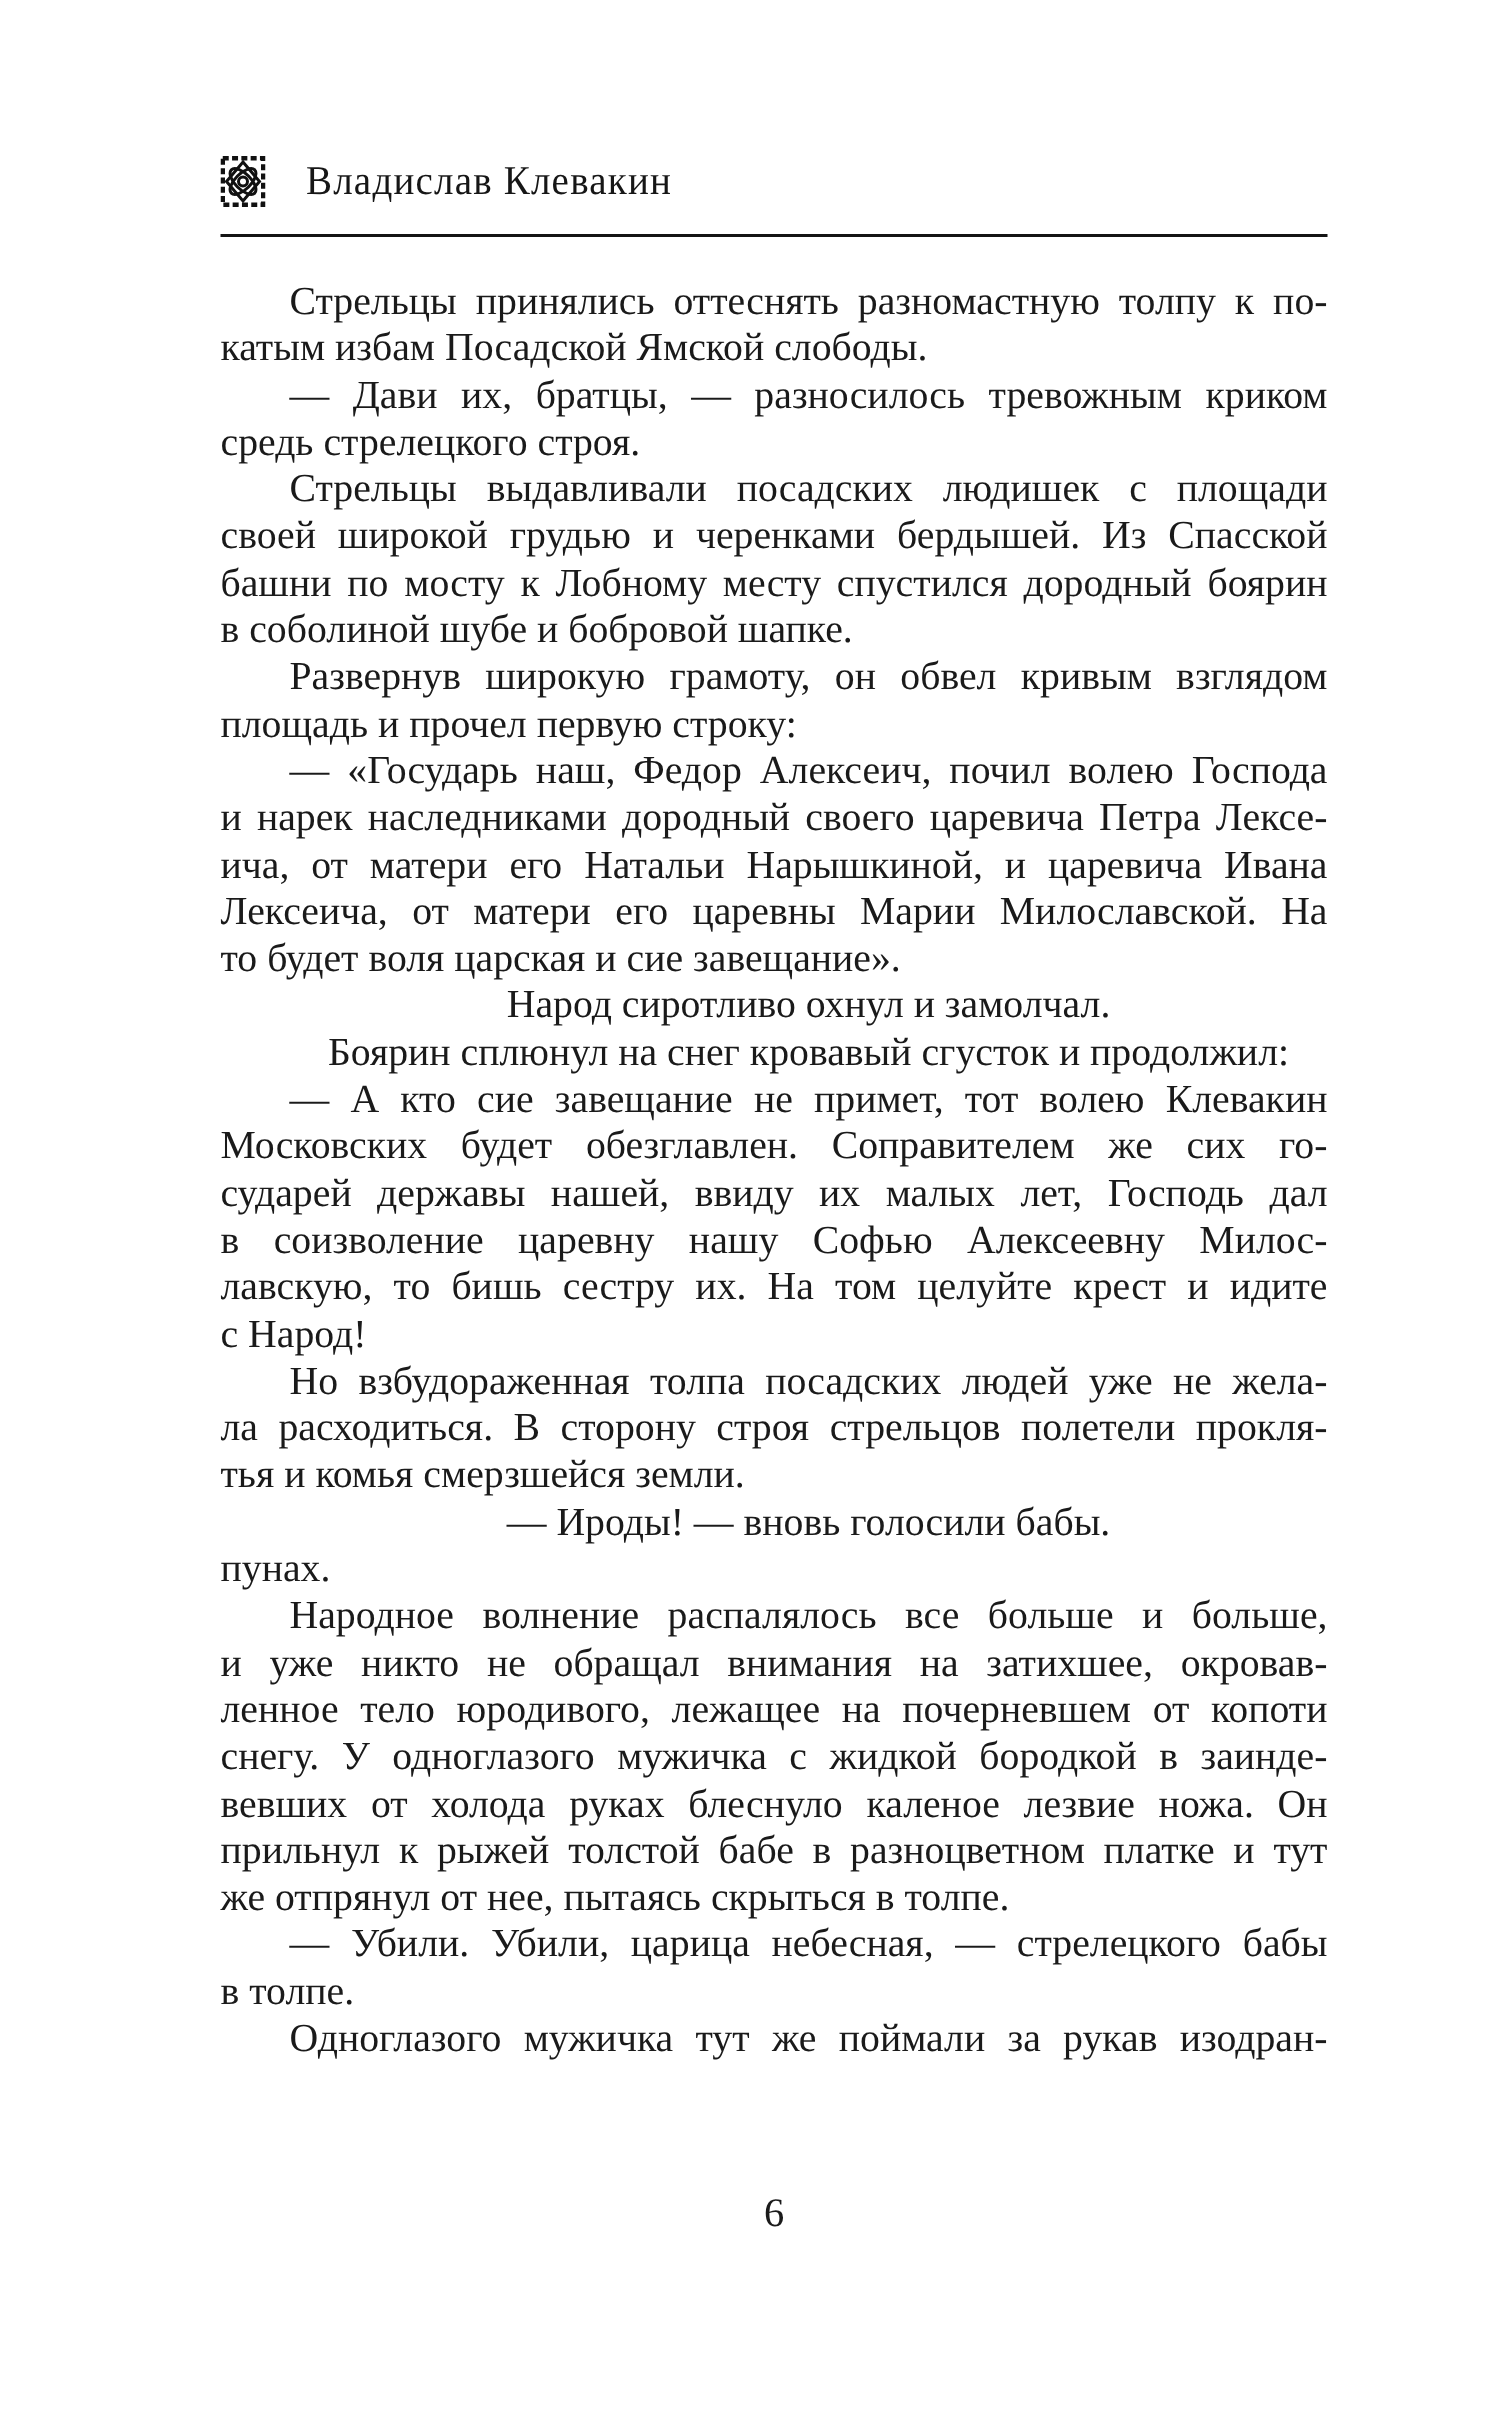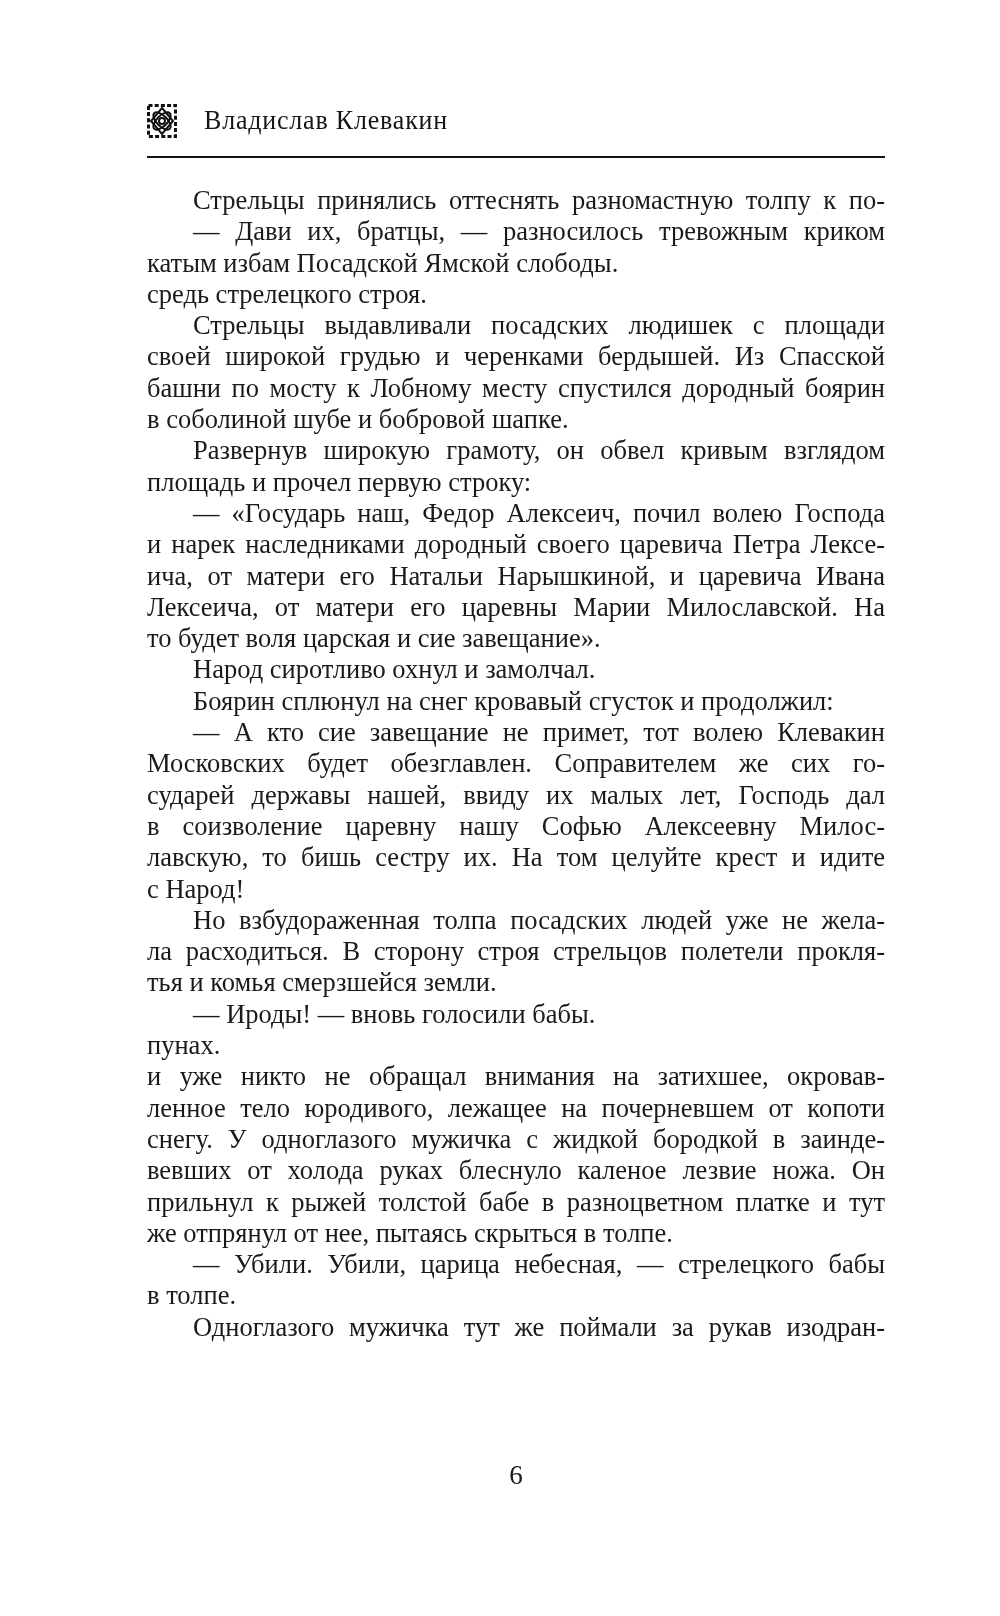--- a/index.html
+++ b/index.html
@@ -59,20 +59,21 @@
     text-align: left;
     white-space: normal;
     color: #1a1a1a;
   }
   .line.fill {
     text-align: justify;
     text-align-last: justify;
   }
   .line.first {
     text-indent: 46px;
+    text-align: center;
   }
   .page-number {
     position: absolute;
     left: 147px;
     top: 1460px;
     width: 738px;
     text-align: center;
     font-size: 27px;
     color: #1a1a1a;
   }
@@ -96,22 +97,22 @@
         </g>
       </svg>
     </span>
     <span class="author">Владислав Клевакин</span>
   </div>
 
   <div class="header-rule"></div>
 
   <main class="text-body">
       <div class="line first fill">Стрельцы принялись оттеснять разномастную толпу к по-</div>
+      <div class="line">катым избам Посадской Ямской слободы.</div>
       <div class="line first fill">—  Дави их, братцы, — разносилось тревожным криком</div>
-      <div class="line">катым избам Посадской Ямской слободы.</div>
       <div class="line">средь стрелецкого строя.</div>
       <div class="line first fill">Стрельцы выдавливали посадских людишек с площади</div>
       <div class="line fill">своей широкой грудью и черенками бердышей. Из Спасской</div>
       <div class="line fill">башни по мосту к Лобному месту спустился дородный боярин</div>
       <div class="line">в соболиной шубе и бобровой шапке.</div>
       <div class="line first fill">Развернув широкую грамоту, он обвел кривым взглядом</div>
       <div class="line">площадь и прочел первую строку:</div>
       <div class="line first fill">—  «Государь наш, Федор Алексеич, почил волею Господа</div>
       <div class="line fill">и нарек наследниками дородный своего царевича Петра Лексе-</div>
       <div class="line fill">ича, от матери его Натальи Нарышкиной, и царевича Ивана</div>
@@ -123,20 +124,21 @@
       <div class="line fill">Московских будет обезглавлен. Соправителем же сих го-</div>
       <div class="line fill">сударей державы нашей, ввиду их малых лет, Господь дал</div>
       <div class="line fill">в соизволение царевну нашу Софью Алексеевну Милос-</div>
       <div class="line fill">лавскую, то бишь сестру их. На том целуйте крест и идите</div>
       <div class="line">с Народ!</div>
       <div class="line first fill">Но взбудораженная толпа посадских людей уже не жела-</div>
       <div class="line fill">ла расходиться. В сторону строя стрельцов полетели прокля-</div>
       <div class="line">тья и комья смерзшейся земли.</div>
       <div class="line first">—  Ироды! — вновь голосили бабы.</div>
       <div class="line">пунах.</div>
+      <div class="line first fill">Народное волнение распалялось все больше и больше,</div>
       <div class="line fill">и уже никто не обращал внимания на затихшее, окровав-</div>
       <div class="line fill">ленное тело юродивого, лежащее на почерневшем от копоти</div>
       <div class="line fill">снегу. У одноглазого мужичка с жидкой бородкой в заинде-</div>
       <div class="line fill">вевших от холода руках блеснуло каленое лезвие ножа. Он</div>
       <div class="line fill">прильнул к рыжей толстой бабе в разноцветном платке и тут</div>
       <div class="line">же отпрянул от нее, пытаясь скрыться в толпе.</div>
       <div class="line first fill">—  Убили. Убили, царица небесная, — стрелецкого бабы</div>
       <div class="line">в толпе.</div>
       <div class="line first fill">Одноглазого мужичка тут же поймали за рукав изодран-</div>
     </main>

